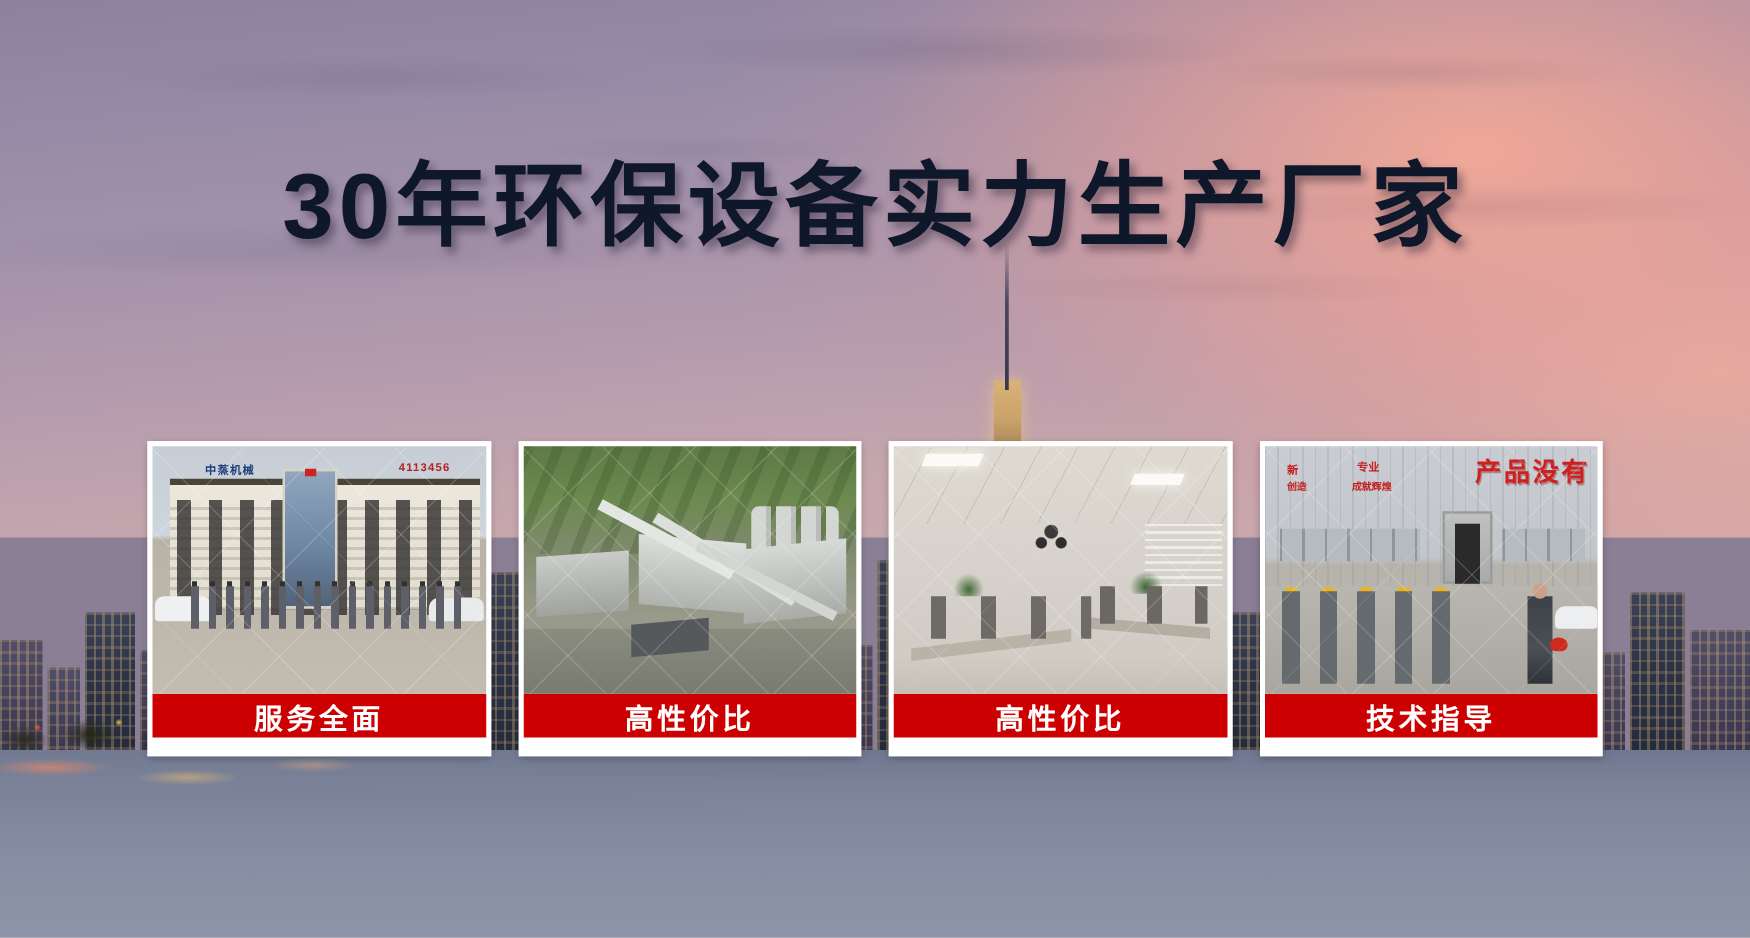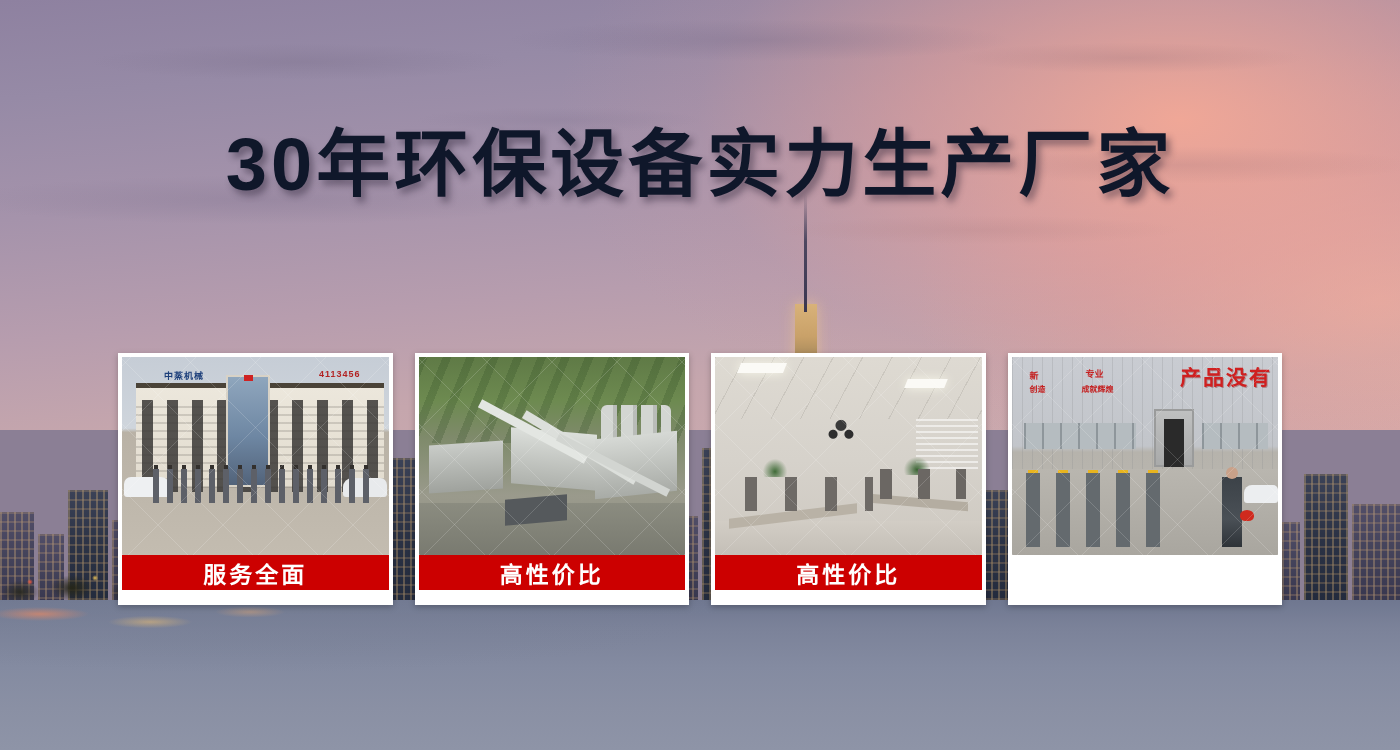--- a/index.html
+++ b/index.html
@@ -392,16 +392,17 @@
         <div class="p4-doorframe"></div>
         <div class="p4-ground"></div>
         <div class="p4-car"></div>
         <div class="p4-helmets"></div>
         <div class="p4-workers"></div>
         <div class="p4-boss"></div>
         <div class="p4-boss-head"></div>
         <div class="p4-redhat"></div>
         <div class="wm"></div>
       </div>
+      <div class="card-caption">技术指导</div>
     </div>
 
   </div>
 </div>
 
 </body></html>

